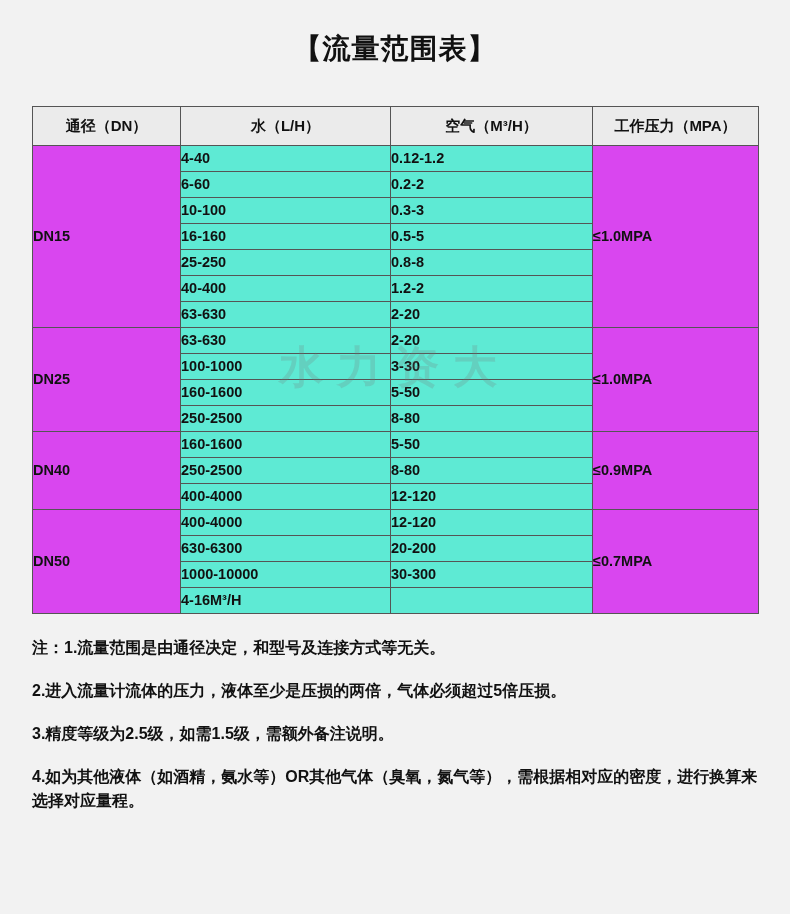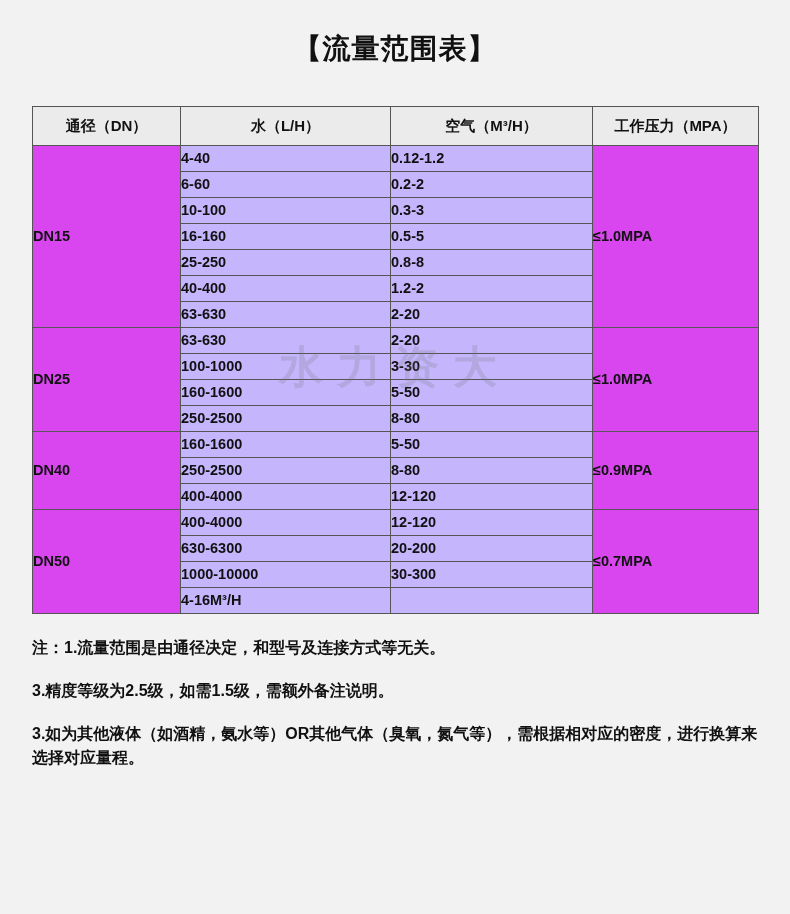--- a/index.html
+++ b/index.html
@@ -53,21 +53,21 @@
     height: 38px;
     line-height: 38px;
     font-size: 15px;
     background: #ebebeb;
   }
   td.dn-cell, td.press-cell {
     background: #d946ef;
     font-size: 15px;
   }
   td.val-cell {
-    background: #c4b5fd;
+    background: #5eead4;
   }
   .col1 { width: 148px; }
   .col2 { width: 210px; }
   .col3 { width: 202px; }
   .col4 { width: 166px; }
   .watermark {
     position: absolute;
     left: 0;
     right: 0;
     top: 232px;
@@ -195,17 +195,18 @@
             <td class="val-cell">4-16M³/H</td>
             <td class="val-cell"></td>
           </tr>
         </tbody>
     </table>
     <div class="watermark">水力资大</div>
   </div>
 
   <div class="notes">
       <p>注：1.流量范围是由通径决定，和型号及连接方式等无关。</p>
+      <p>2.进入流量计流体的压力，液体至少是压损的两倍，气体必须超过5倍压损。</p>
       <p>3.精度等级为2.5级，如需1.5级，需额外备注说明。</p>
-      <p>3.如为其他液体（如酒精，氨水等）OR其他气体（臭氧，氮气等），需根据相对应的密度，进行换算来选择对应量程。</p>
+      <p>4.如为其他液体（如酒精，氨水等）OR其他气体（臭氧，氮气等），需根据相对应的密度，进行换算来选择对应量程。</p>
     </div>
 
 </div>
 
 </body></html>

